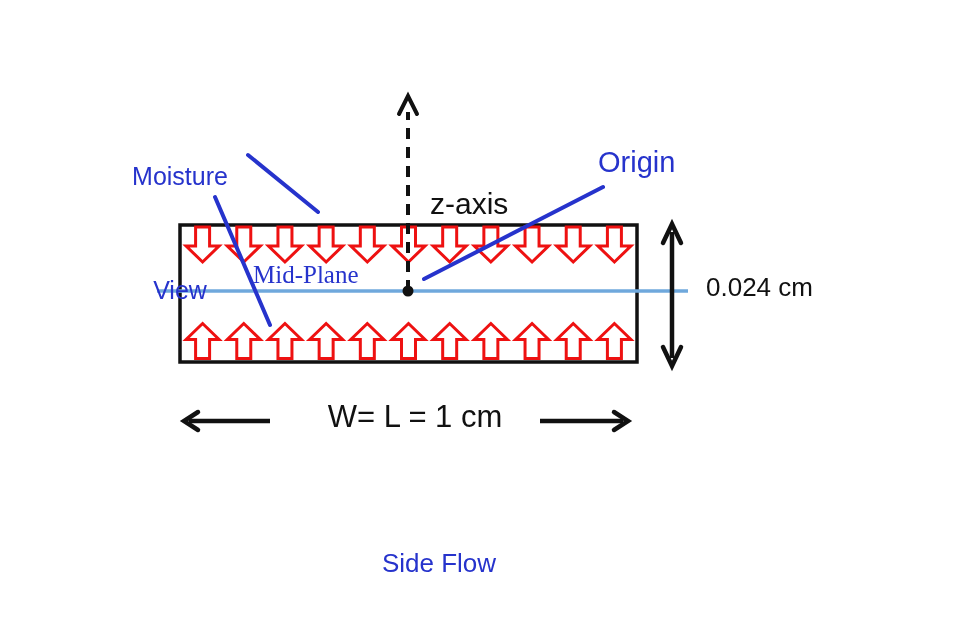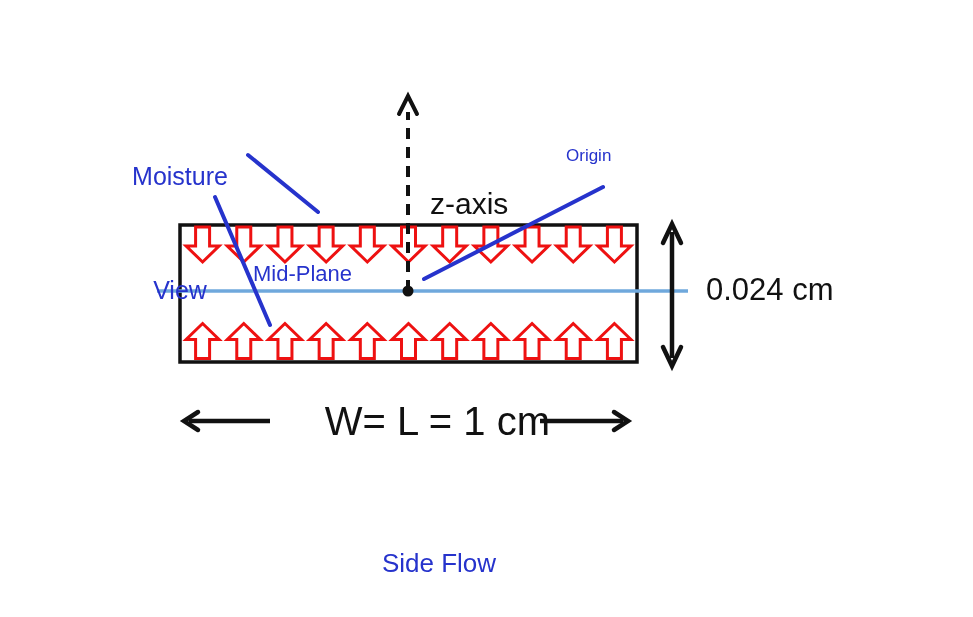--- a/index.html
+++ b/index.html
@@ -15,24 +15,24 @@
     background:#ffffff;
     font-family:"Liberation Sans","DejaVu Sans",sans-serif;
     overflow:hidden;
   }
   .diagram-svg{position:absolute;left:0;top:0;}
   .label{position:absolute;white-space:pre;}
   .blue{color:var(--label-blue);}
   .black{color:var(--ink-black);}
   .moisture-block{left:100px;top:81px;width:160px;text-align:center;font-size:25px;line-height:38px;}
   .zaxis-label{left:430px;top:143px;font-size:30px;margin-top:44px;}
-  .origin-label{left:566px;top:146px;font-size:17px;}
-  .midplane-label{left:253px;top:261px;font-size:22px;}
-  .thickness-label{left:706px;top:272px;font-size:31px;}
-  .wl-label{left:280px;top:399px;width:270px;text-align:right;font-size:40px;}
+  .origin-label{left:598px;top:146px;font-size:29px;}
+  .midplane-label{left:253px;top:261px;font-size:25px;font-family:Liberation Serif, serif;}
+  .thickness-label{left:706px;top:272px;font-size:26px;}
+  .wl-label{left:280px;top:399px;width:270px;text-align:center;font-size:31px;}
   .view-block{left:314px;top:468px;width:250px;text-align:center;font-size:26px;line-height:38px;}
   
   .plate{fill:none;stroke:var(--ink-black);stroke-width:3.5;}
   .flow-arrow{fill:#ffffff;stroke:var(--arrow-red);stroke-width:3;stroke-linejoin:miter;}
   .midplane-line{stroke:var(--mid-plane-blue);stroke-width:3.5;fill:none;}
   .pointer{stroke:var(--label-blue);stroke-width:4;stroke-linecap:round;fill:none;}
   .zaxis{stroke:var(--ink-black);stroke-width:4;stroke-dasharray:11 8;fill:none;}
   .zaxis-head{stroke:var(--ink-black);stroke-width:4;fill:none;stroke-linecap:round;}
   .dim{stroke:var(--ink-black);stroke-width:4.5;fill:none;}
   .dim-head{stroke:var(--ink-black);stroke-width:4.5;fill:none;stroke-linejoin:miter;stroke-linecap:round;}

